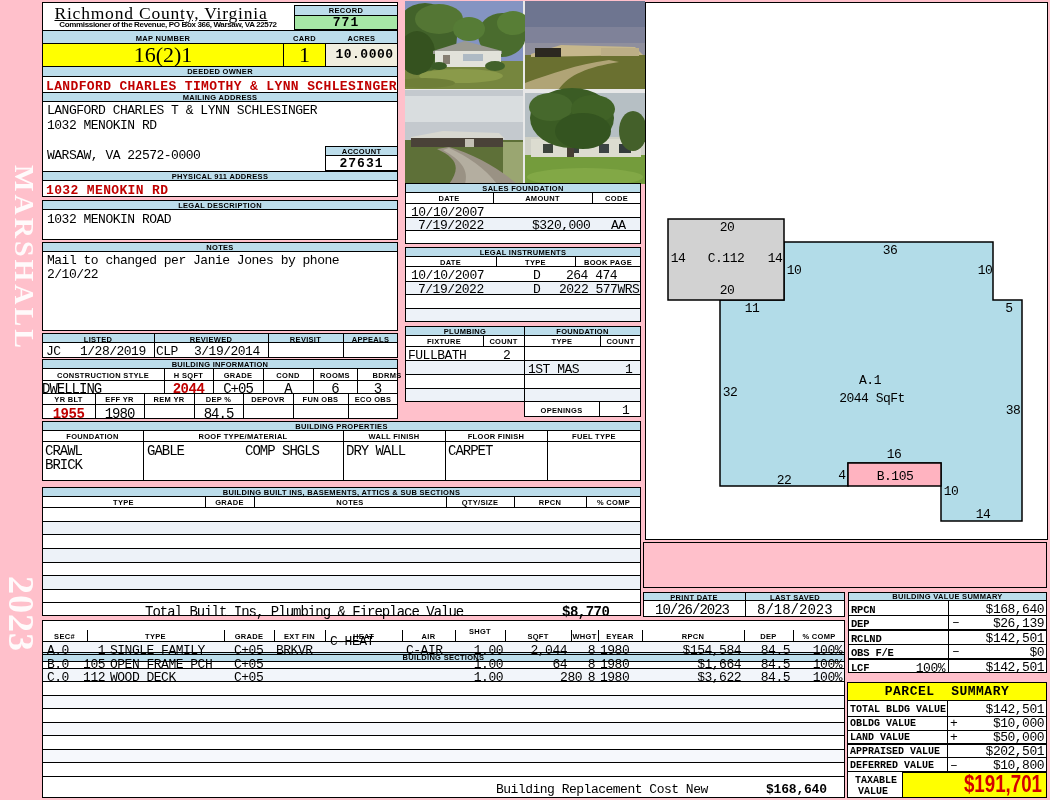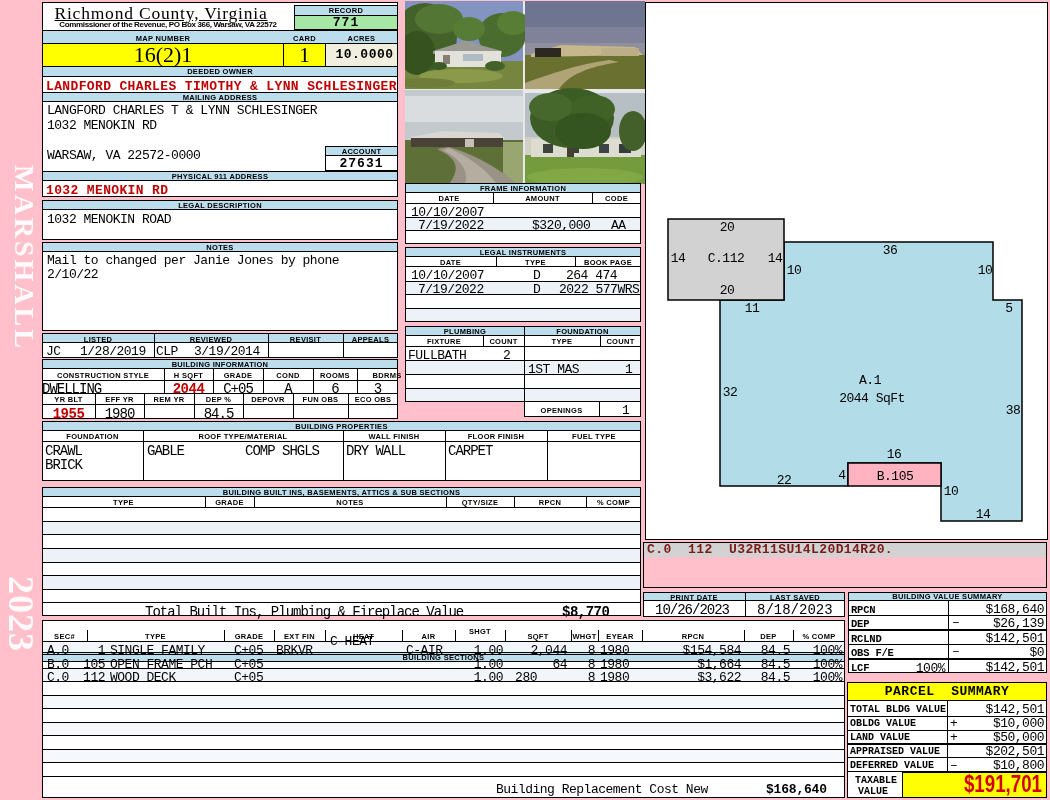--- a/index.html
+++ b/index.html
@@ -163,21 +163,21 @@
   <ellipse cx="47" cy="25" rx="42" ry="30" fill="#3B5C24"></ellipse>
   <ellipse cx="26" cy="14" rx="22" ry="14" fill="#46682C"></ellipse>
   <ellipse cx="68" cy="16" rx="22" ry="14" fill="#406226"></ellipse>
   <ellipse cx="58" cy="38" rx="28" ry="18" fill="#345420"></ellipse>
   <ellipse cx="108" cy="38" rx="14" ry="20" fill="#44602A"></ellipse>
   <ellipse cx="60" cy="84" rx="58" ry="9" fill="#82A846"></ellipse>
  </g>
 </svg>
 
 <div class="w" style="left:405px;top:183px;width:236px;height:61px;"></div>
-<div class="bar" style="left:405px;top:183px;width:236px;height:10px;line-height:9px;">FRAME INFORMATION</div>
+<div class="bar" style="left:405px;top:183px;width:236px;height:10px;line-height:9px;">SALES FOUNDATION</div>
 <div class="hd" style="left:405px;top:194px;width:88px;">DATE</div>
 <div class="hd" style="left:493px;top:194px;width:99px;">AMOUNT</div>
 <div class="hd" style="left:592px;top:194px;width:49px;">CODE</div>
 <div class="vline" style="left:493px;top:193px;height:10px;"></div>
 <div class="vline" style="left:592px;top:193px;height:10px;"></div>
 <div class="hline" style="left:405px;top:203px;width:236px;"></div>
 <div class="a tint" style="left:406px;top:217px;width:234px;height:13px;"></div>
 <div class="m" style="left:411px;top:205px;">10/10/2007</div>
 <div class="m" style="left:418px;top:218px;">7/19/2022</div>
 <div class="m" style="left:532px;top:218px;">$320,000</div>
@@ -322,21 +322,21 @@
 <div class="m" style="left:234px;top:657px;">C+05</div>
 <div class="m" style="left:234px;top:670px;">C+05</div>
 <div class="m" style="left:276px;top:643px;">BRKVR</div>
 <div class="m" style="left:330px;top:634px;">C-HEAT</div>
 <div class="m" style="left:406px;top:643px;">C-AIR</div>
 <div class="m" style="left:455px;top:643px;width:48px;text-align:right;">1.00</div>
 <div class="m" style="left:455px;top:657px;width:48px;text-align:right;">1.00</div>
 <div class="m" style="left:455px;top:670px;width:48px;text-align:right;">1.00</div>
 <div class="m" style="left:505px;top:643px;width:62px;text-align:right;">2,044</div>
 <div class="m" style="left:505px;top:657px;width:62px;text-align:right;">64</div>
-<div class="m" style="left:475px;top:670px;width:62px;text-align:right;">280</div>
+<div class="m" style="left:520px;top:670px;width:62px;text-align:right;">280</div>
 <div class="m" style="left:571px;top:643px;width:24px;text-align:right;">8</div>
 <div class="m" style="left:571px;top:657px;width:24px;text-align:right;">8</div>
 <div class="m" style="left:571px;top:670px;width:24px;text-align:right;">8</div>
 <div class="m" style="left:600px;top:643px;">1980</div>
 <div class="m" style="left:600px;top:657px;">1980</div>
 <div class="m" style="left:600px;top:670px;">1980</div>
 <div class="m" style="left:642px;top:643px;width:99px;text-align:right;">$154,584</div>
 <div class="m" style="left:642px;top:657px;width:99px;text-align:right;">$1,664</div>
 <div class="m" style="left:642px;top:670px;width:99px;text-align:right;">$3,622</div>
 <div class="m" style="left:744px;top:643px;width:46px;text-align:right;">84.5</div>
@@ -382,21 +382,20 @@
     <text x="196" y="476">4</text>
     <text x="249" y="477">B.105</text>
     <text x="138" y="481">22</text>
     <text x="305" y="492">10</text>
     <text x="337" y="515">14</text>
   </g>
 </svg>
 </div>
 
 <div class="a" style="left:643px;top:542px;width:404px;height:46px;border:1px solid #000;">
-  <div style="height:14px;background:#D2D2D2;font:bold 13px 'Liberation Mono',monospace;letter-spacing:0.4px;color:#7E1A1A;white-space:pre;line-height:14px;padding-left:3px;">C.0  112  U32R11SU14L20D14R20.</div>
 </div>
 
 <div class="w" style="left:643px;top:592px;width:202px;height:25px;"></div>
 <div class="bar" style="left:643px;top:592px;width:202px;height:9px;line-height:8px;"></div>
 <div class="hd" style="left:643px;top:593px;width:102px;">PRINT DATE</div>
 <div class="hd" style="left:745px;top:593px;width:100px;">LAST SAVED</div>
 <div class="vline" style="left:745px;top:592px;height:25px;"></div>
 <div class="m14" style="left:655px;top:602px;">10/26/2023</div>
 <div class="m14" style="left:757px;top:602px;letter-spacing:0;">8/18/2023</div>
 

